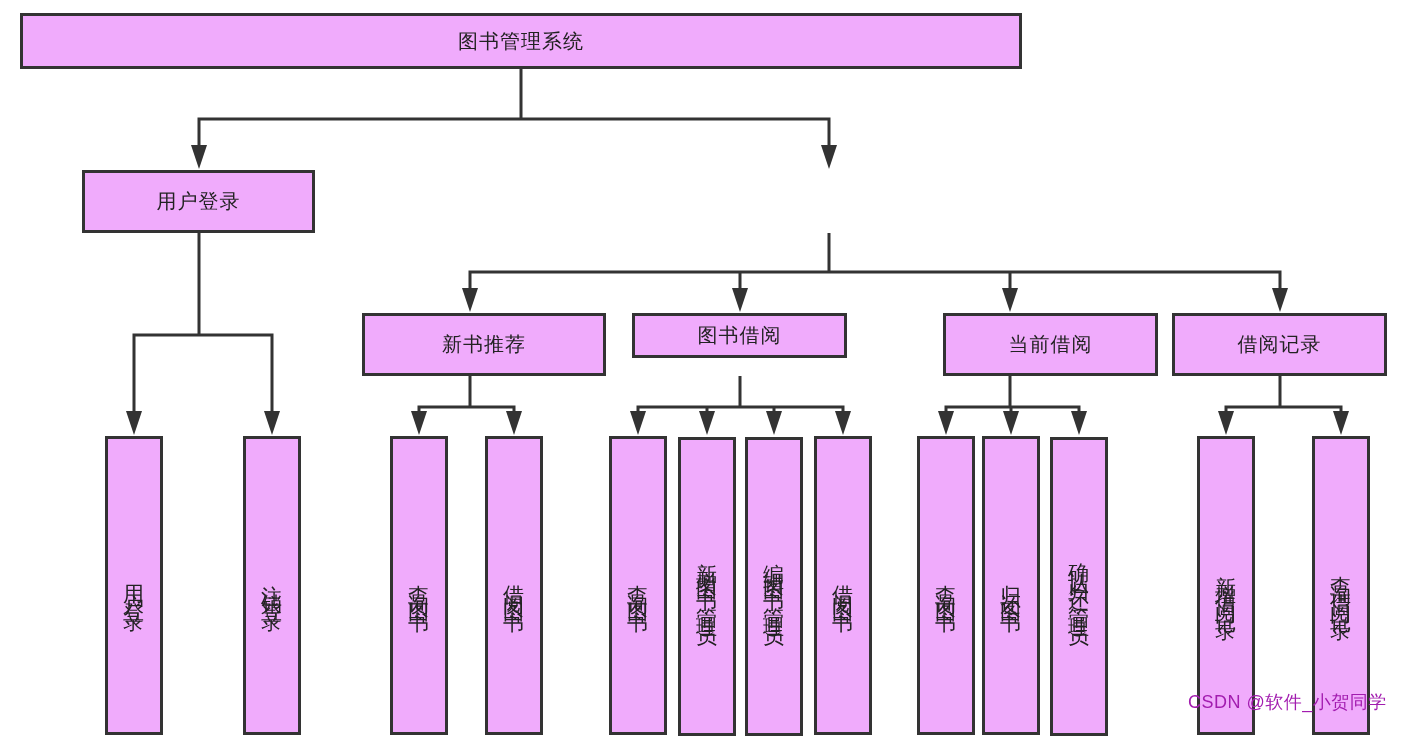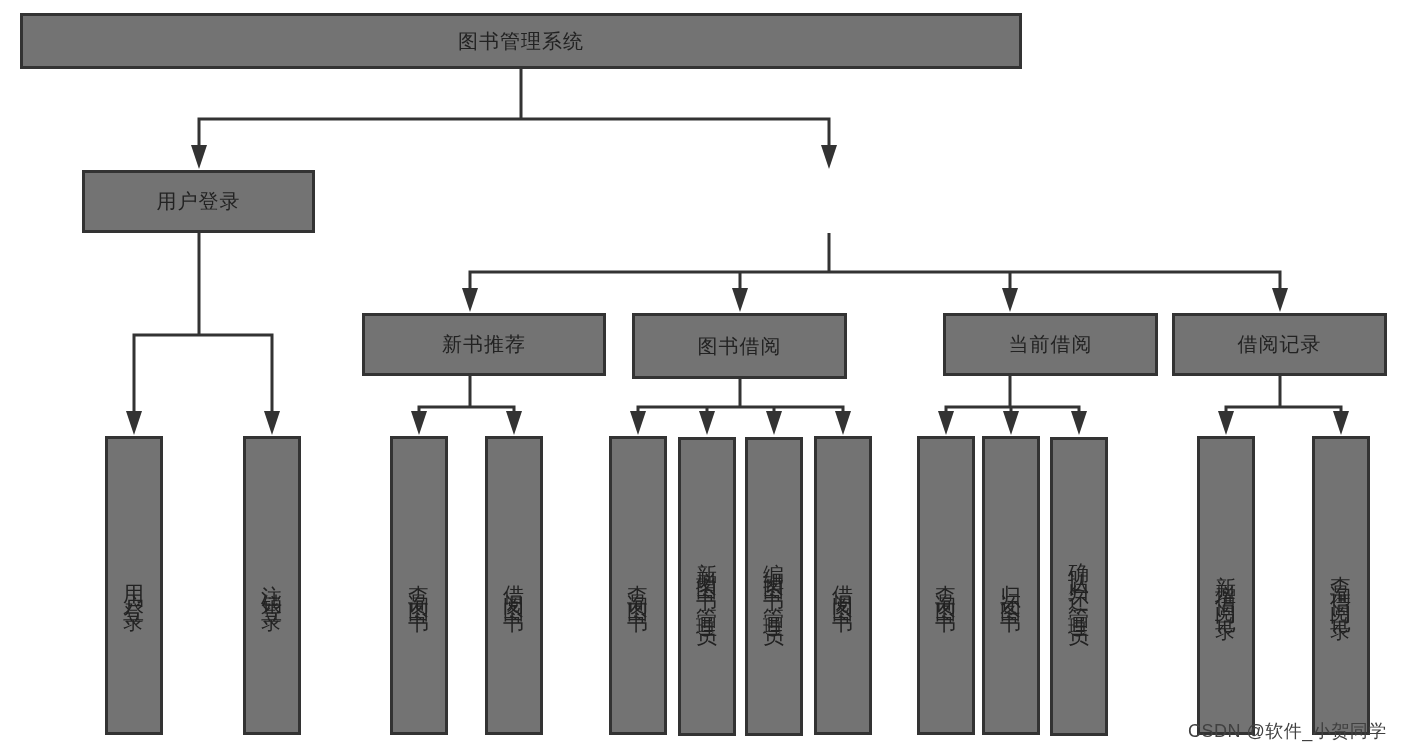--- a/index.html
+++ b/index.html
@@ -8,21 +8,21 @@
     width:1405px;height:747px;
     background:#ffffff;
     overflow:hidden;
     font-family:"Liberation Sans","DejaVu Sans",sans-serif;
   }
   .wires{position:absolute;left:0;top:0;z-index:1;}
   .box{
     position:absolute;
     box-sizing:border-box;
     border:3px solid #333333;
-    background:#737373;
+    background:#f0abfc;
     display:flex;
     align-items:center;
     justify-content:center;
     z-index:2;
     color:#222222;
   }
   .box.h span{
     font-size:20px;
     letter-spacing:1px;
     white-space:nowrap;
@@ -31,24 +31,24 @@
     writing-mode:vertical-lr;
     text-orientation:mixed;
     font-size:21px;
     letter-spacing:9px;
     line-height:1;
     white-space:nowrap;
   }
   .watermark{
     position:absolute;
     left:1188px;
-    top:719px;
+    top:690px;
     z-index:5;
     font-size:18px;
-    color:#404040;
+    color:#a21caf;
     white-space:nowrap;
     letter-spacing:0.5px;
   }
 </style>
 </head>
 <body>
 
 <div class="stage">
 
   <svg class="wires" width="1405" height="747" viewBox="0 0 1405 747">
@@ -102,21 +102,21 @@
     <span>图书管理系统</span>
   </div>
 
   <div class="box h" style="left:82px;top:170px;width:233px;height:63px">
     <span>用户登录</span>
   </div>
 
   <div class="box h" style="left:362px;top:313px;width:244px;height:63px">
     <span>新书推荐</span>
   </div>
-  <div class="box h" style="left:632px;top:313px;width:215px;height:66px">
+  <div class="box h" style="left:632px;top:313px;width:215px;height:45px">
     <span>图书借阅</span>
   </div>
   <div class="box h" style="left:943px;top:313px;width:215px;height:63px">
     <span>当前借阅</span>
   </div>
   <div class="box h" style="left:1172px;top:313px;width:215px;height:63px">
     <span>借阅记录</span>
   </div>
 
   <div class="box v" style="left:105px;top:436px;width:58px;height:299px">

